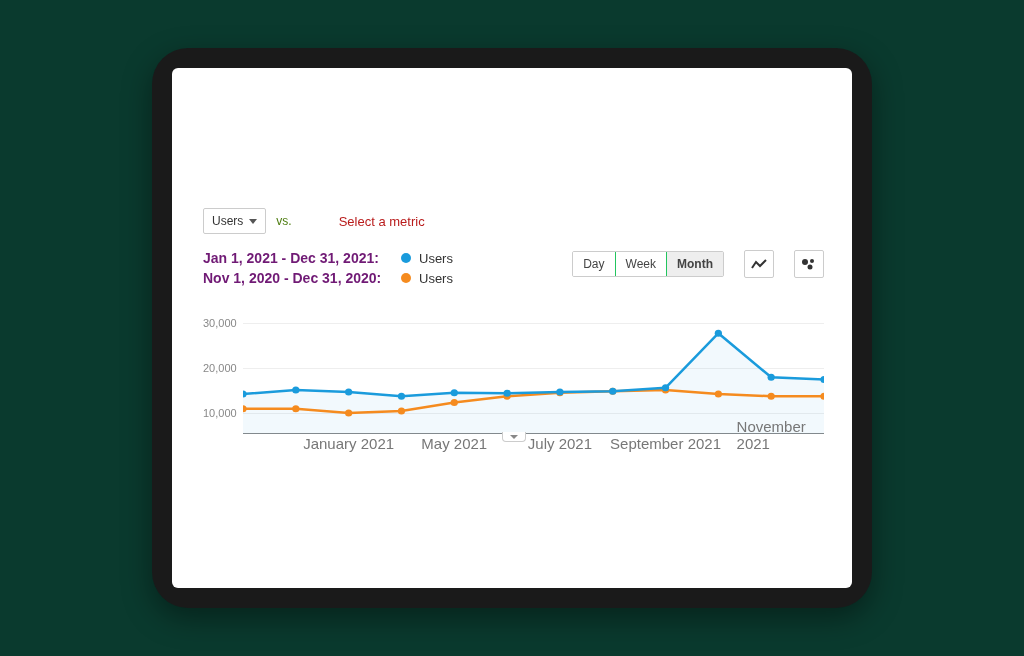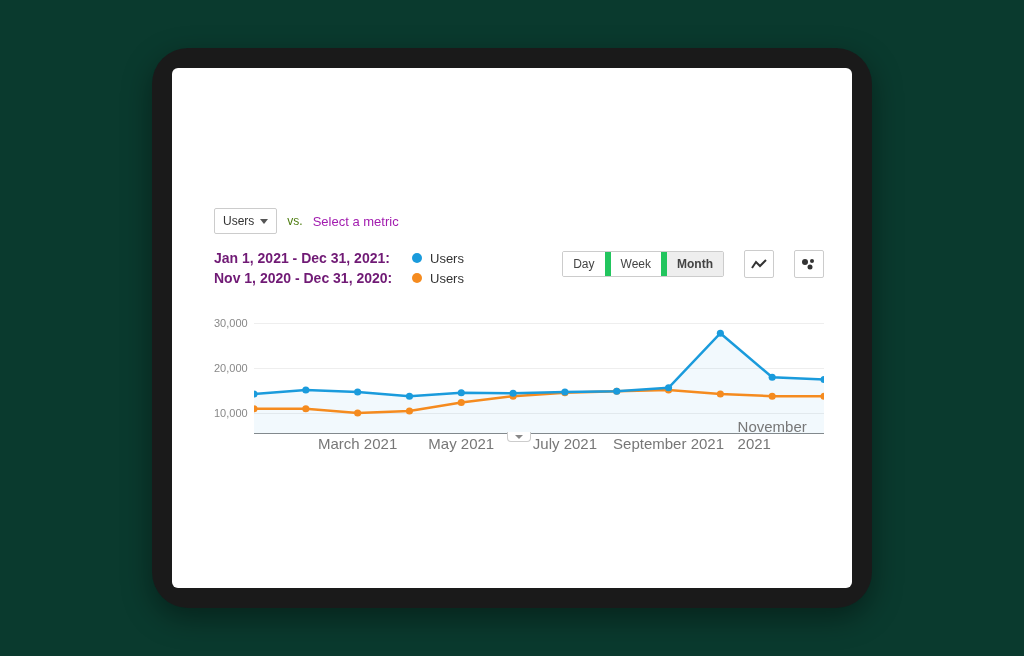--- a/index.html
+++ b/index.html
@@ -25,21 +25,21 @@
   .screen {
     width: 100%;
     height: 100%;
     background: #fff;
     border-radius: 6px;
     overflow: hidden;
     position: relative;
   }
   .content {
     position: absolute;
-    left: 14px;
+    left: 3px;
     right: 0;
     top: 140px;
     padding: 0 28px;
   }
   .top-row {
     display: flex;
     align-items: center;
     gap: 10px;
     margin-bottom: 16px;
     font-size: 13px;
@@ -56,21 +56,21 @@
     cursor: pointer;
     background: #fff;
   }
   .dropdown .caret {
     width: 0; height: 0;
     border-left: 4px solid transparent;
     border-right: 4px solid transparent;
     border-top: 5px solid #555;
   }
   .vs { color: #4d7c0f; font-size: 12px; }
-  .select-metric { color: #a21caf; font-size: 13px; cursor: pointer; }
+  .select-metric { color: #b91c1c; font-size: 13px; cursor: pointer; margin-left: 37px; }
   .legend-row {
     display: flex;
     align-items: flex-start;
     justify-content: space-between;
   }
   .legend {
     font-size: 14px;
   }
   .legend-line {
     display: flex;
@@ -98,21 +98,21 @@
     border-radius: 2px;
     overflow: hidden;
   }
   .seg button {
     border: none;
     background: #fff;
     padding: 5px 10px;
     font-size: 12px;
     color: #444;
     cursor: pointer;
-    border-left: 6px solid #22c55e;
+    border-left: 1px solid #22c55e;
   }
   .seg button:first-child { border-left: none; }
   .seg button.active { background: #eee; font-weight: bold; }
   .iconbtn {
     width: 30px; height: 28px;
     border: 1px solid #ccc;
     border-radius: 2px;
     background: #fff;
     display: inline-flex;
     align-items: center;
@@ -266,21 +266,21 @@
             <circle cx="203.63636363636365" cy="84.84" r="3.5" fill="#1a9bdc"></circle>
             <circle cx="254.54545454545453" cy="85.26" r="3.5" fill="#1a9bdc"></circle>
             <circle cx="305.45454545454544" cy="84" r="3.5" fill="#1a9bdc"></circle>
             <circle cx="356.3636363636364" cy="83.16" r="3.5" fill="#1a9bdc"></circle>
             <circle cx="407.2727272727273" cy="79.80000000000001" r="3.5" fill="#1a9bdc"></circle>
             <circle cx="458.1818181818182" cy="25.19999999999999" r="3.5" fill="#1a9bdc"></circle>
             <circle cx="509.09090909090907" cy="69.3" r="3.5" fill="#1a9bdc"></circle>
             <circle cx="560" cy="71.4" r="3.5" fill="#1a9bdc"></circle>
           </svg>
 
-        <span class="xlabel" style="left:calc(40px + (100% - 40px)*0.1818)">March 2021</span>
+        <span class="xlabel" style="left:calc(40px + (100% - 40px)*0.1818)">January 2021</span>
         <span class="xlabel" style="left:calc(40px + (100% - 40px)*0.3636)">May 2021</span>
         <span class="xlabel" style="left:calc(40px + (100% - 40px)*0.5455)">July 2021</span>
         <span class="xlabel" style="left:calc(40px + (100% - 40px)*0.7273)">September 2021</span>
         <span class="xlabel" style="left:calc(40px + (100% - 40px)*0.9091)">November 2021</span>
 
         <div class="expand-tab"></div>
       </div>
 
     </div>
   </div>

